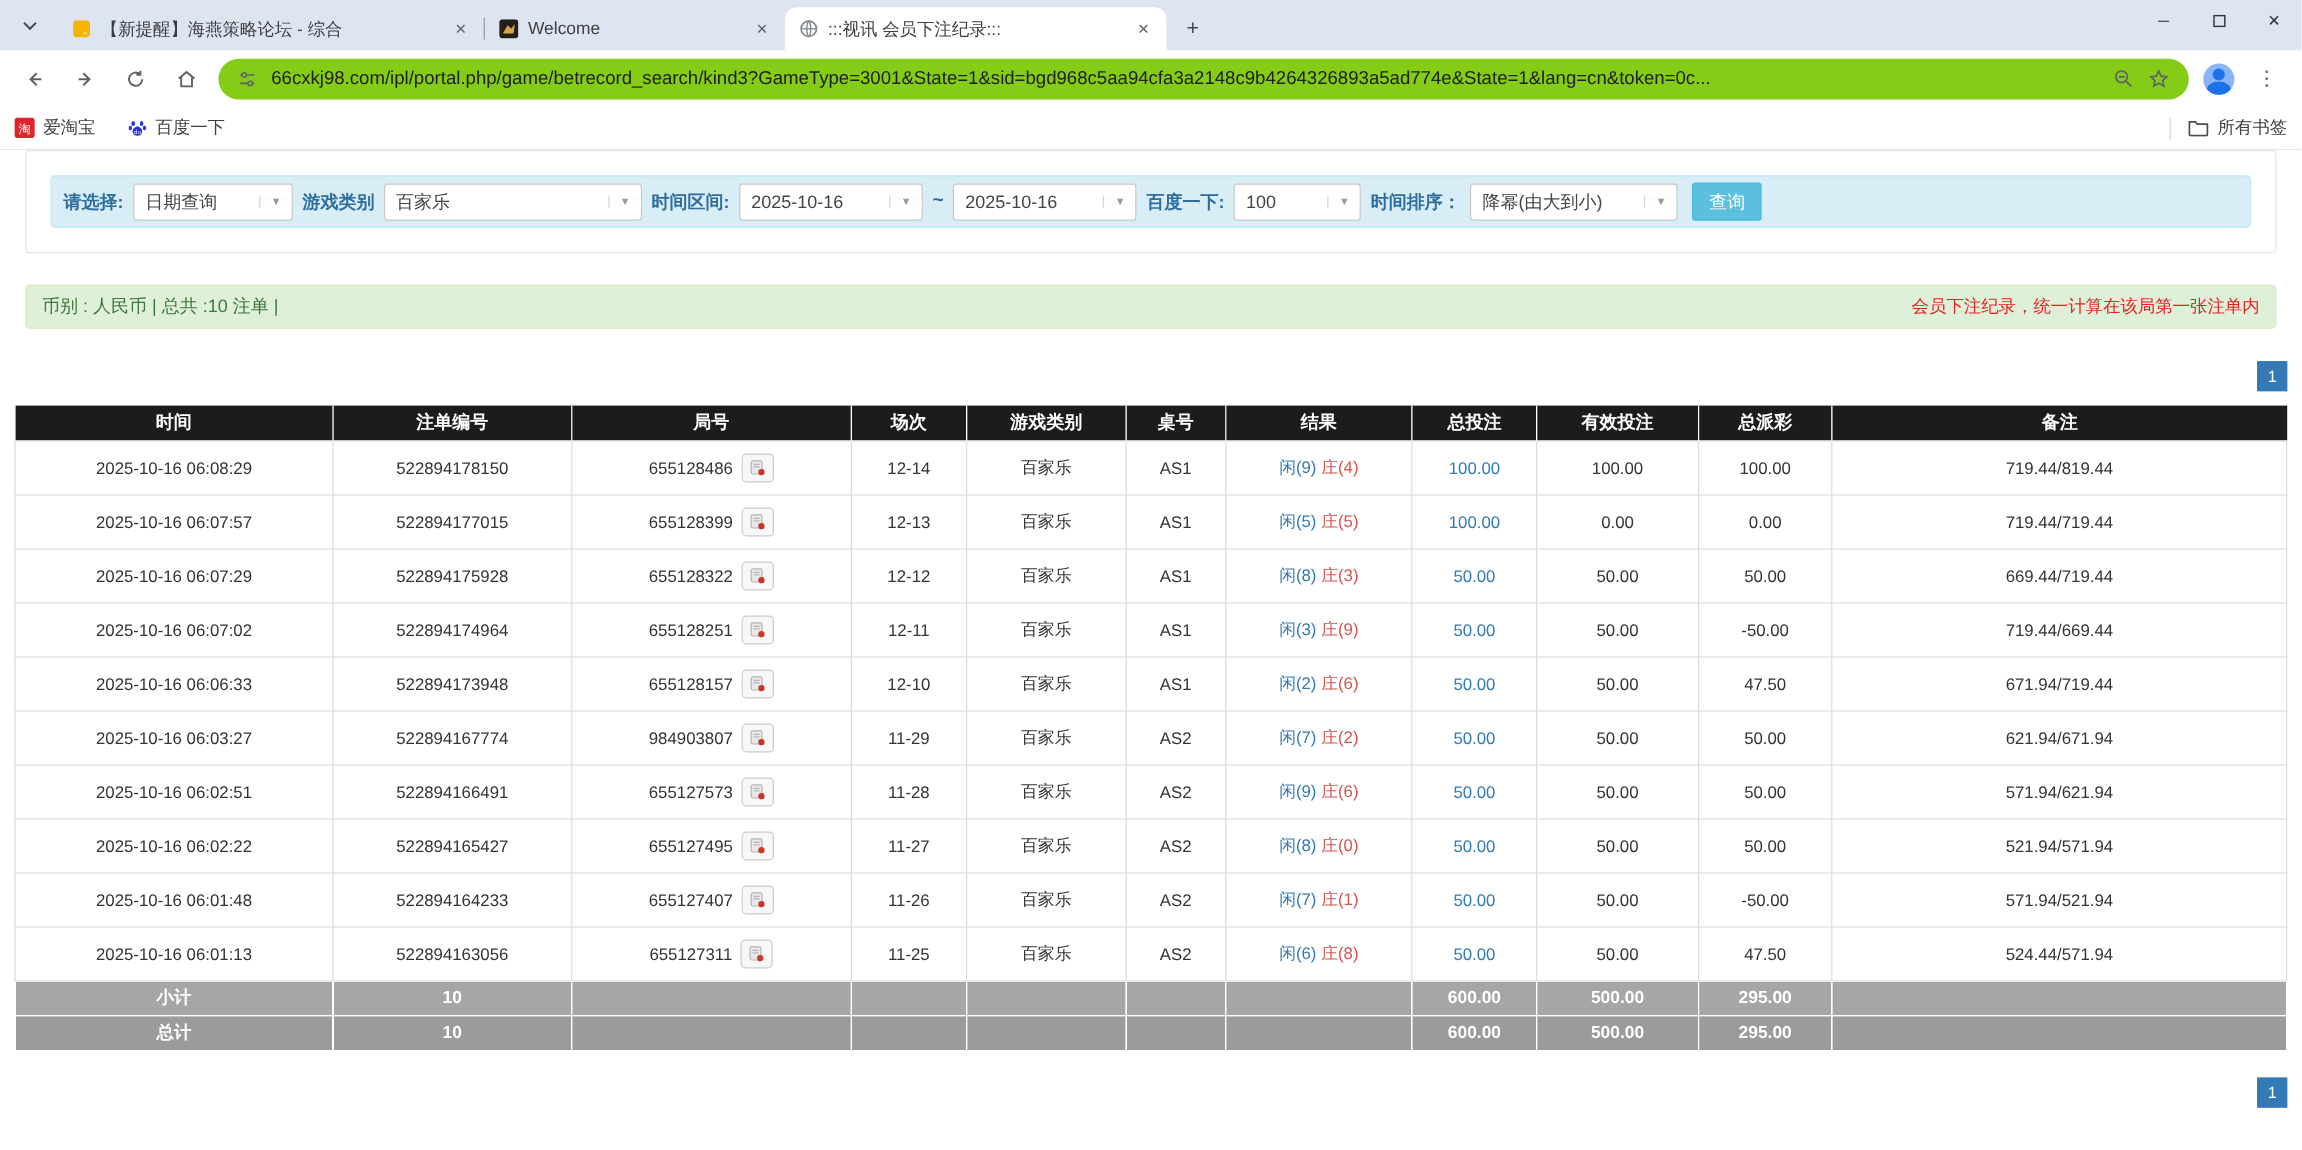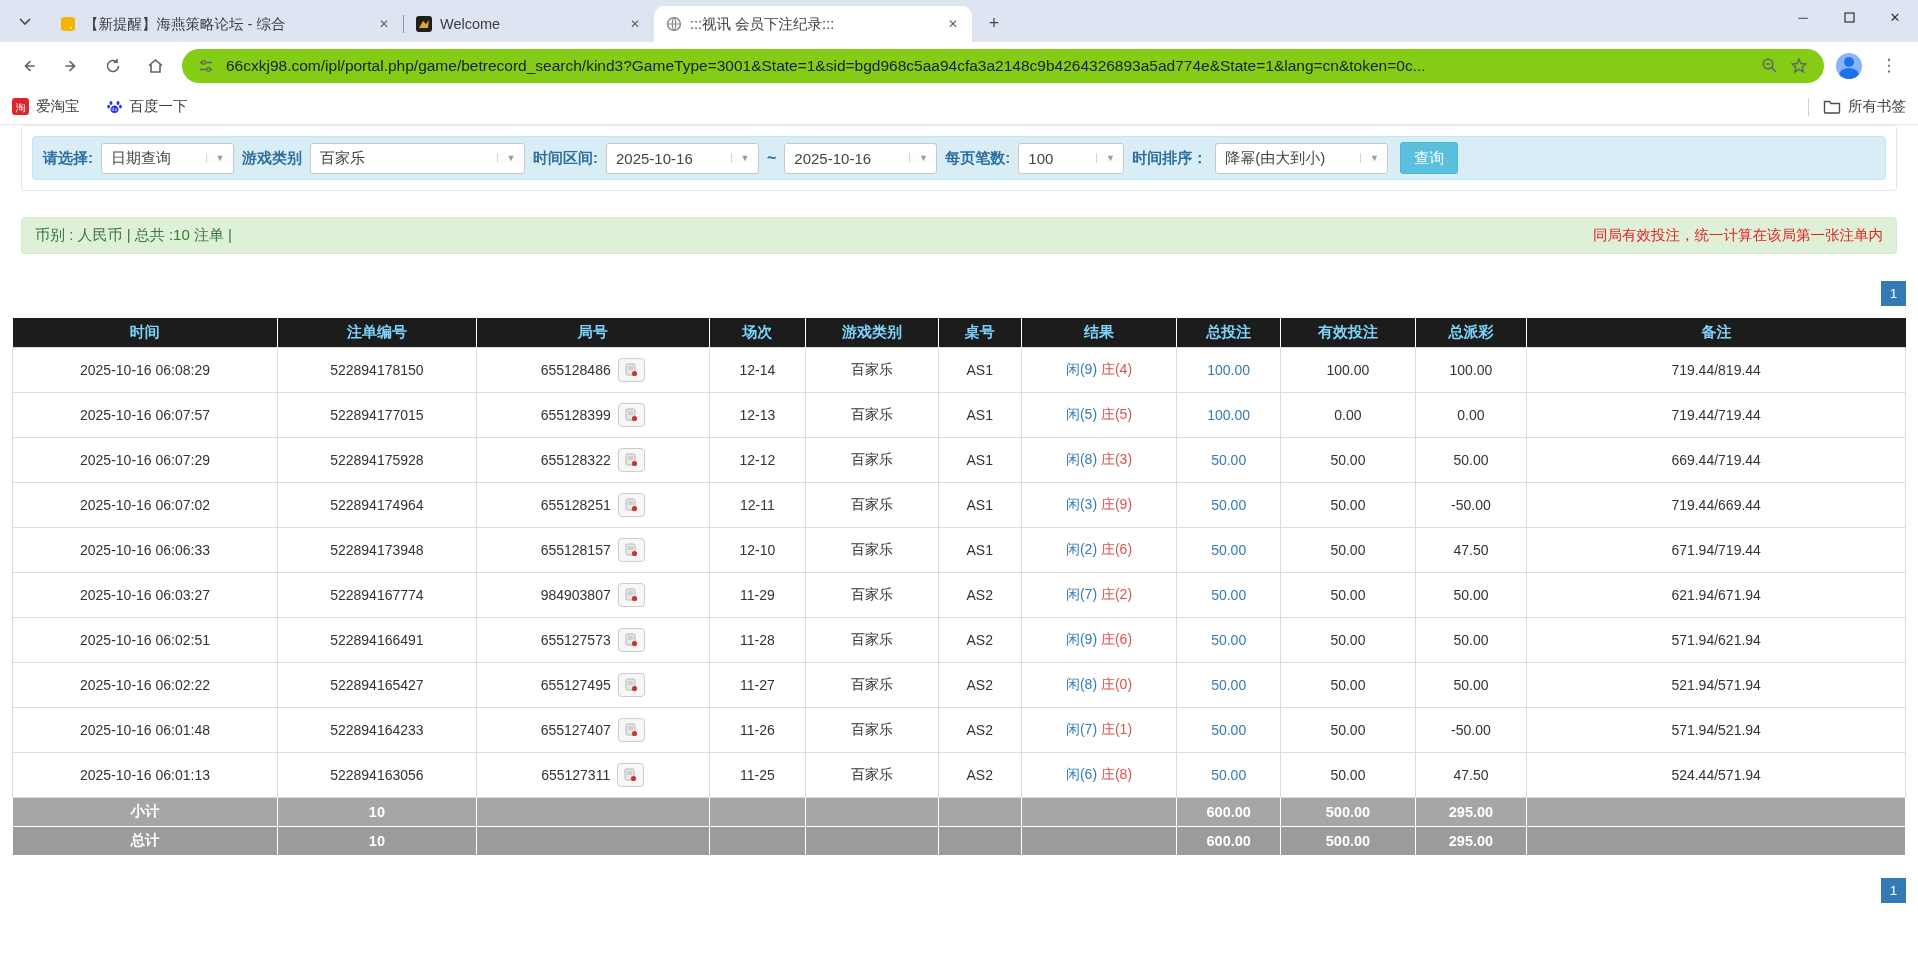--- a/index.html
+++ b/index.html
@@ -47,21 +47,21 @@
   .bookmark .bm-icon { margin-right:7px; }
   .bm-spacer { flex:1; }
   .bm-divider { width:1px; height:18px; background:#d0d3da; margin-right:14px; }
   .all-bookmarks { display:flex; align-items:center; font-size:14.5px; color:#3c4043; cursor:pointer; }
   .all-bookmarks svg { margin-right:7px; }
 
   
   .content { padding:0 12px; }
   .page-title { font-size:21px; font-weight:400; color:#333; margin:20px 0 13px 2px; }
 
-  .filter-wrap { margin:0 9px; border:1px solid #e7e7e7; border-radius:3px; padding:10px; }
+  .filter-wrap { margin:0 9px; border:1px solid #e7e7e7; border-radius:3px; padding:20px; }
   .filter-bar { background:#d9edf7; border:1px solid #bce8f1; border-radius:4px; padding:5px 10px;
     display:flex; align-items:center; gap:8px; }
   .f-label { color:#2e6e9e; font-weight:bold; font-size:15px; white-space:nowrap; }
   .sel { display:inline-flex; align-items:center; background:#fff; border:1px solid #c8c8c8; border-radius:3px; height:31px; overflow:hidden; cursor:pointer; }
   .sel .val { display:flex; align-items:center; padding:0 9px; font-size:15px; color:#444; flex:1; white-space:nowrap; }
   .sel .caret { width:27px; border-left:1px solid #d5d5d5; display:flex; align-items:center; justify-content:center;
     color:#9a9a9a; font-size:9px; background:#fdfdfd; }
   .tilde { color:#2e6e9e; font-weight:bold; }
   .query-btn { background:#5bc0de; color:#fff; border:1px solid #46b8da; border-radius:3px; height:32px;
     padding:0 13px; font-size:15px; cursor:pointer; margin-left:4px; }
@@ -70,21 +70,21 @@
     padding:8px 13px; display:flex; align-items:center; justify-content:space-between; }
   .info-left { color:#3c763d; font-size:15px; }
   .info-right { color:#e42222; font-size:14.5px; }
 
   .pager-row { display:flex; justify-content:flex-end; margin:27px 0 12px; }
   .pager-row.bottom { margin:22px 0 0; }
   .page-btn { min-width:25px; height:25px; background:#337ab7; border:1px solid #337ab7; color:#fff;
     font-size:13.5px; display:flex; align-items:center; justify-content:center; cursor:pointer; }
 
   table.records { width:100%; border-collapse:collapse; table-layout:fixed; }
-  .records th { background:#1c1c1c; color:#7dd3fc; font-size:15px; font-weight:bold; height:29px; padding:0 4px; }
+  .records th { background:#1c1c1c; color:#ffffff; font-size:15px; font-weight:bold; height:29px; padding:0 4px; }
   .records th + th { border-left:1px solid #fff; }
   .records td { border:1px solid #dcdcdc; text-align:center; font-size:14px; color:#333; height:45px; padding:0 4px;
     background:#fff; overflow:hidden; white-space:nowrap; }
   .records a.betlink { color:#337ab7; text-decoration:none; cursor:pointer; }
   .res-player { color:#337ab7; }
   .res-banker { color:#d9534f; }
   .neg { color:#e42222; }
   .round-cell { display:flex; align-items:center; justify-content:center; gap:7px; }
   .replay-btn { width:27px; height:24px; border:1px solid #ccc; border-radius:4px; background:#f7f7f7;
     display:inline-flex; align-items:center; justify-content:center; cursor:pointer; }
@@ -244,39 +244,39 @@
       <span class="sel" style="width:153px">
         <span class="val">2025-10-16</span>
         <span class="caret">▼</span>
       </span>
       <span class="tilde">~</span>
       <span class="sel" style="width:153px">
         <span class="val">2025-10-16</span>
         <span class="caret">▼</span>
       </span>
 
-      <span class="f-label">每页笔数:</span>
+      <span class="f-label">百度一下:</span>
       <span class="sel" style="width:106px">
         <span class="val">100</span>
         <span class="caret">▼</span>
       </span>
 
       <span class="f-label">时间排序：</span>
       <span class="sel" style="width:173px">
         <span class="val">降幂(由大到小)</span>
         <span class="caret">▼</span>
       </span>
 
       <button class="query-btn">查询</button>
     </div>
   </div>
 
   <div class="info-bar">
     <span class="info-left">币别 : 人民币 | 总共 :10 注单 |</span>
-    <span class="info-right">同局有效投注，统一计算在该局第一张注单内</span>
+    <span class="info-right">会员下注纪录，统一计算在该局第一张注单内</span>
   </div>
 
   <div class="pager-row top">
     <button class="page-btn">1</button>
   </div>
 
   <table class="records" id="tbl">
     <colgroup>
       <col style="width:14.0%">
         <col style="width:10.5%">

